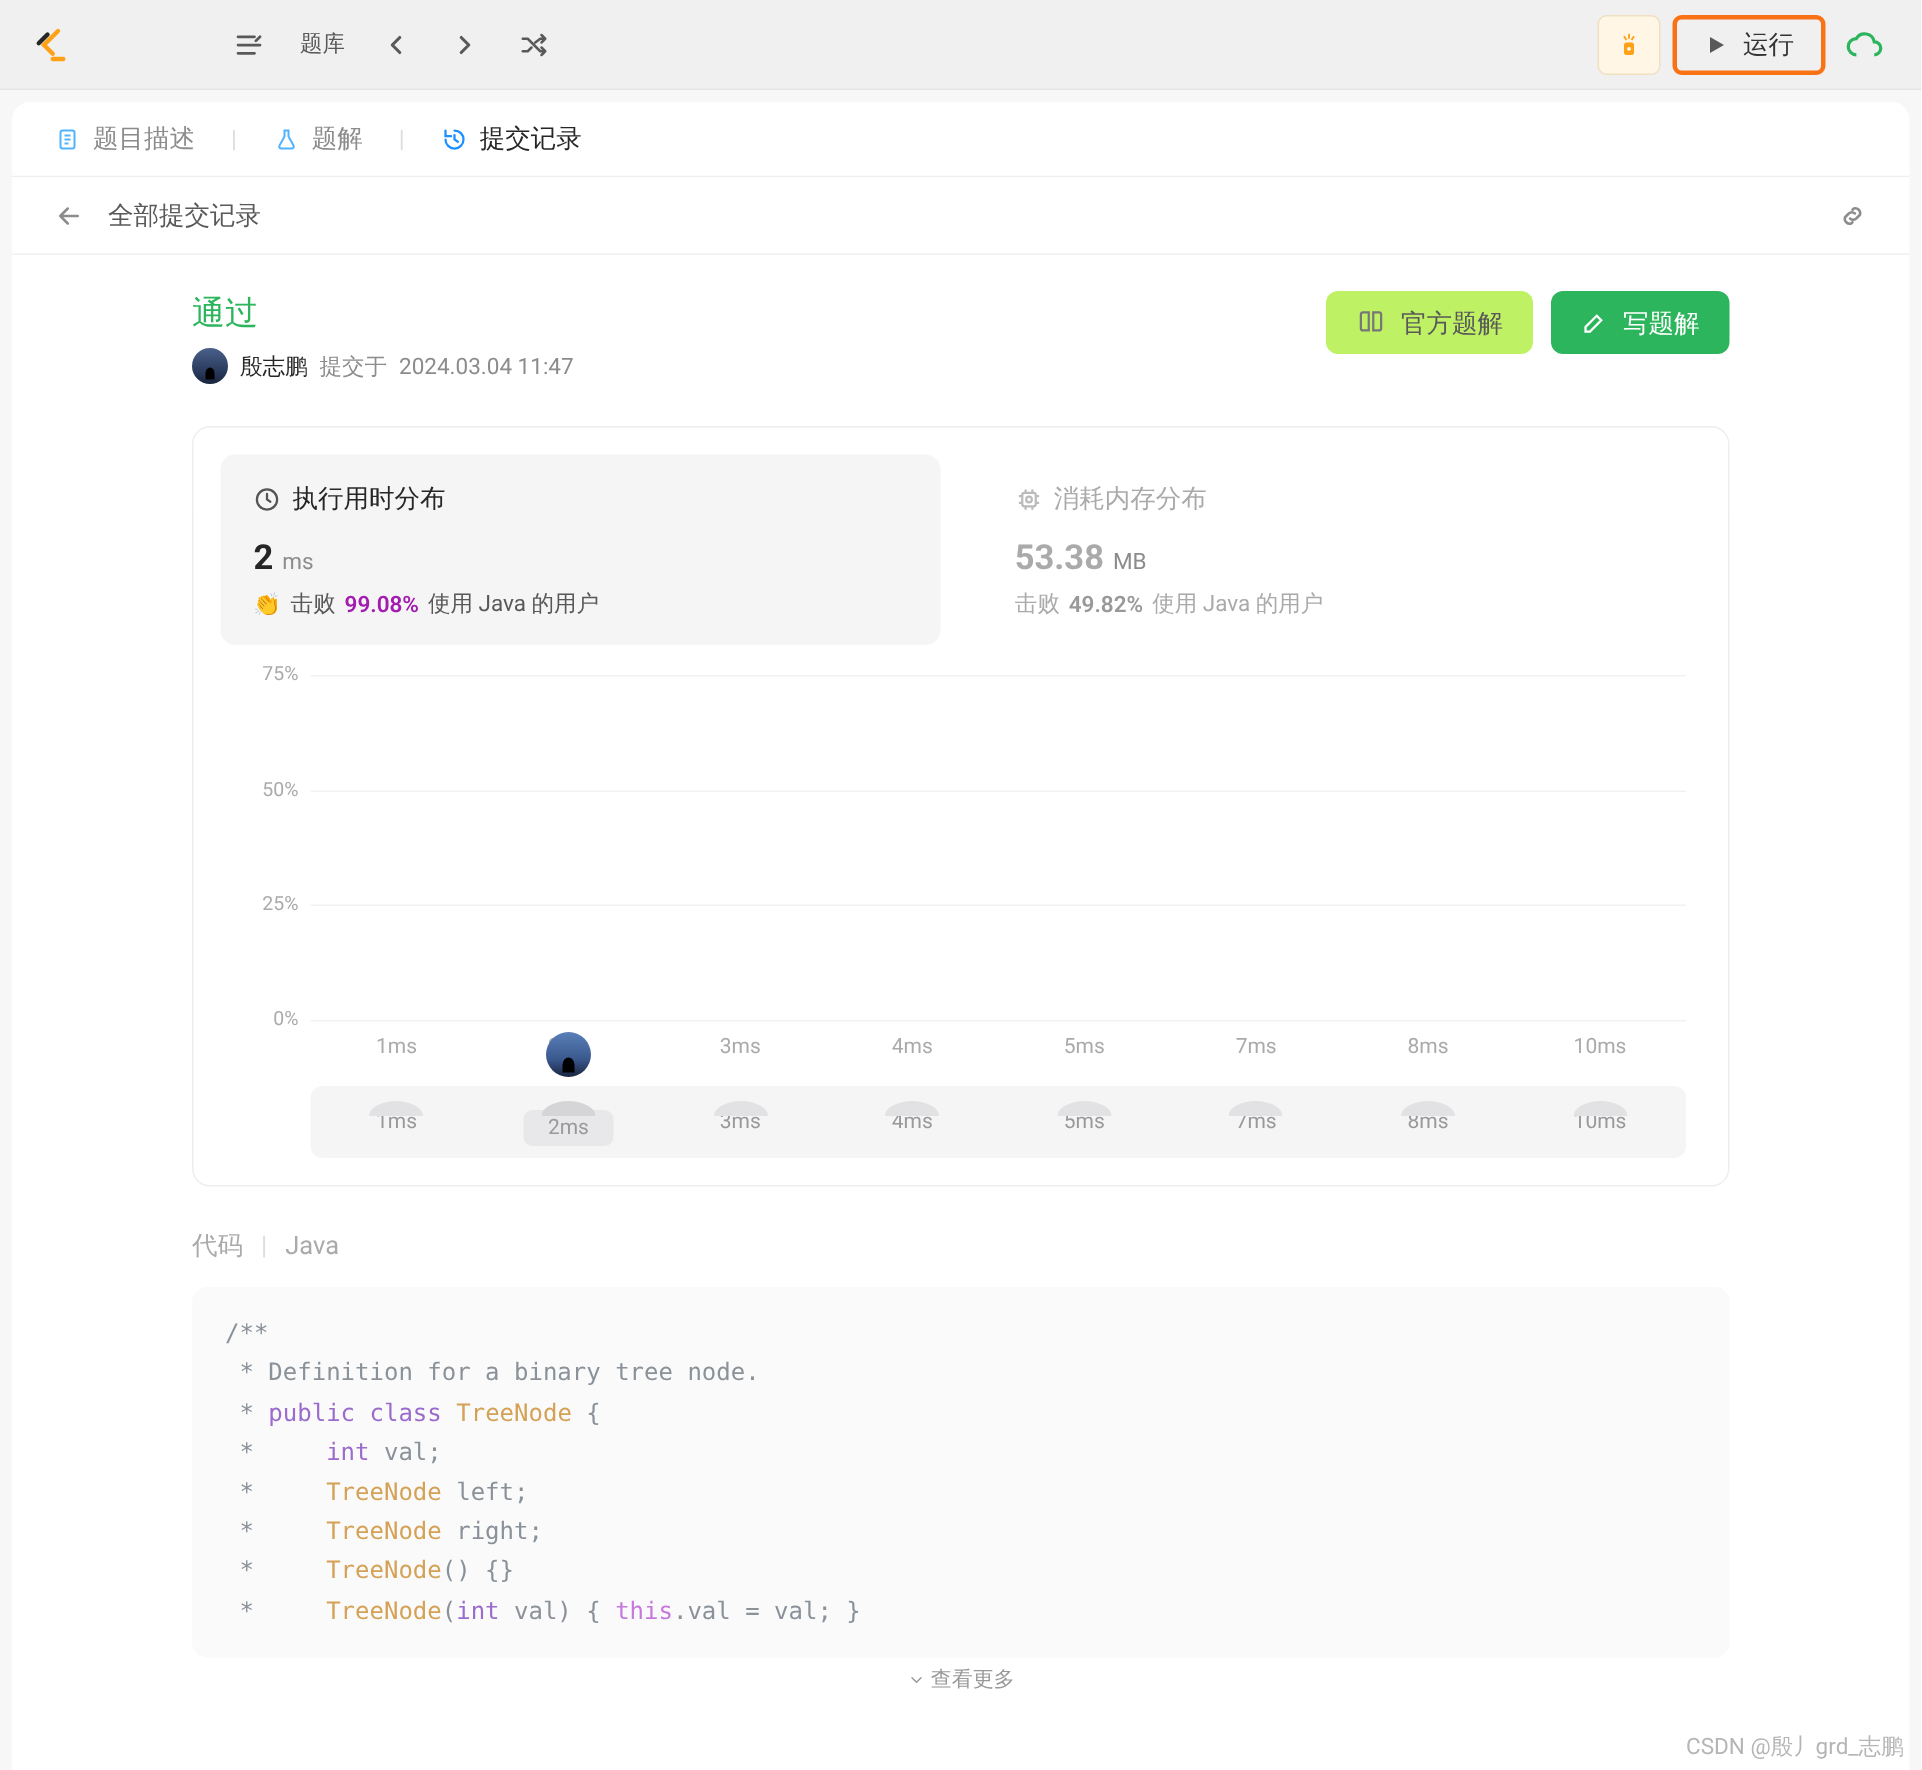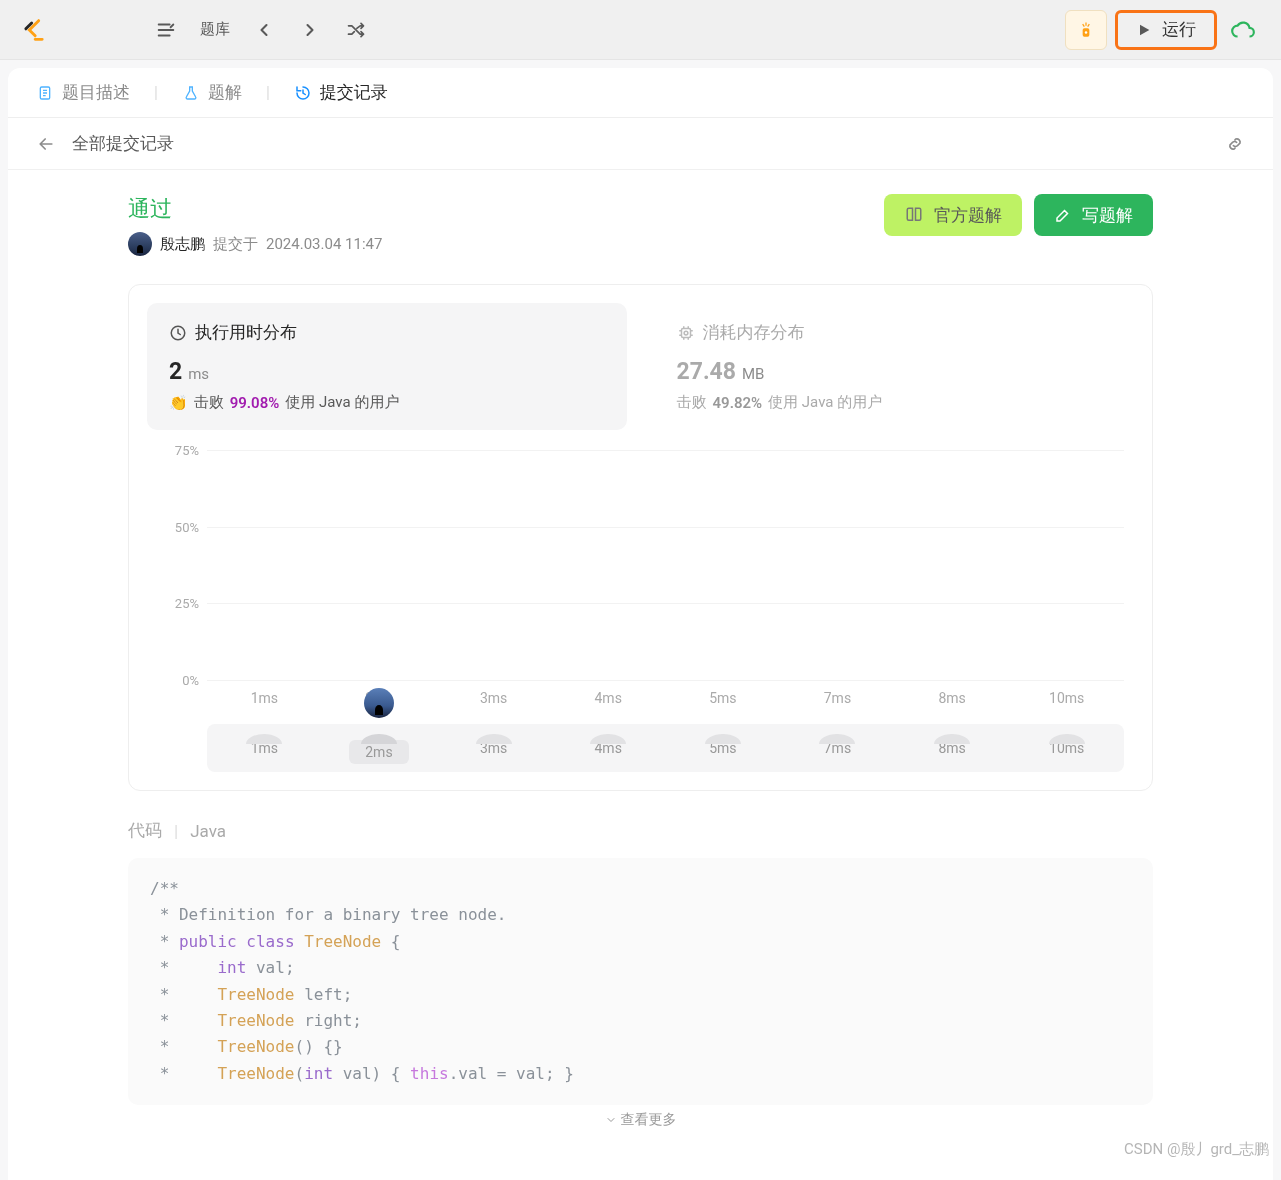--- a/index.html
+++ b/index.html
@@ -88,21 +88,21 @@
 .code-header .code-label { color: #aaa; }
 .code-header .sep { color: #ddd; }
 .code-box { margin-top: 16px; background: #fafafa; border-radius: 10px; padding: 18px 22px; font-family: "SF Mono", Consolas, monospace; font-size: 16px; line-height: 1.65; color: #555; white-space: pre; overflow-x: auto; }
 .tok-comment { color: #8a9199; }
 .tok-keyword { color: #9a6bcc; }
 .tok-type { color: #d4a256; }
 .tok-this { color: #c678dd; }
 
 .more-link { text-align:center; color:#999; font-size:14px; padding: 6px 0; cursor:pointer; display:flex; align-items:center; justify-content:center; gap:4px; }
 
-.watermark { position: fixed; right: 12px; bottom: 21px; font-size: 15px; color: rgba(120,120,120,0.55); pointer-events:none; }
+.watermark { position: fixed; right: 12px; bottom: 6px; font-size: 15px; color: rgba(120,120,120,0.55); pointer-events:none; }
 
 svg { display: block; }
 </style>
 </head>
 <body>
 
 <div class="top-toolbar">
   <div class="logo">
     <svg viewBox="0 0 24 24" width="28" height="28">
         <path d="M16 4l-8 8 5 5M13 20h6" stroke="#ffa116" stroke-width="2.5" fill="none" stroke-linecap="round"></path>
@@ -251,21 +251,21 @@
       <div class="stat-box">
         <div class="stat-title">
           <svg width="18" height="18" viewBox="0 0 24 24">
               <rect x="6" y="6" width="12" height="12" rx="2" stroke="#bbb" stroke-width="2" fill="none"></rect>
               <circle cx="12" cy="12" r="2.5" stroke="#bbb" stroke-width="2" fill="none"></circle>
               <path d="M9 3v3M15 3v3M9 18v3M15 18v3M3 9h3M3 15h3M18 9h3M18 15h3" stroke="#bbb" stroke-width="2"></path>
             </svg>
           <span>消耗内存分布</span>
         </div>
         <div class="stat-value">
-          <span>27.48</span>
+          <span>53.38</span>
           <span class="stat-unit">MB</span>
         </div>
         <div class="stat-beat">
           <span>击败</span>
           <span class="beat-pct">49.82%</span>
           <span>使用 Java 的用户</span>
         </div>
       </div>
     </div>
 

